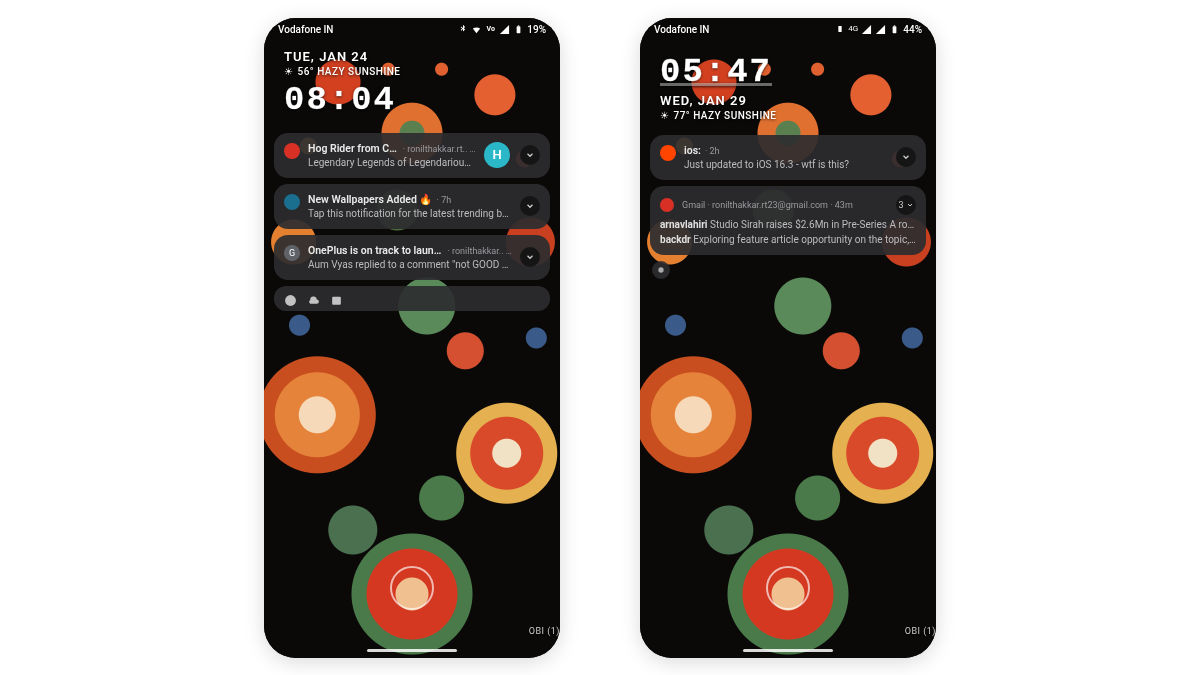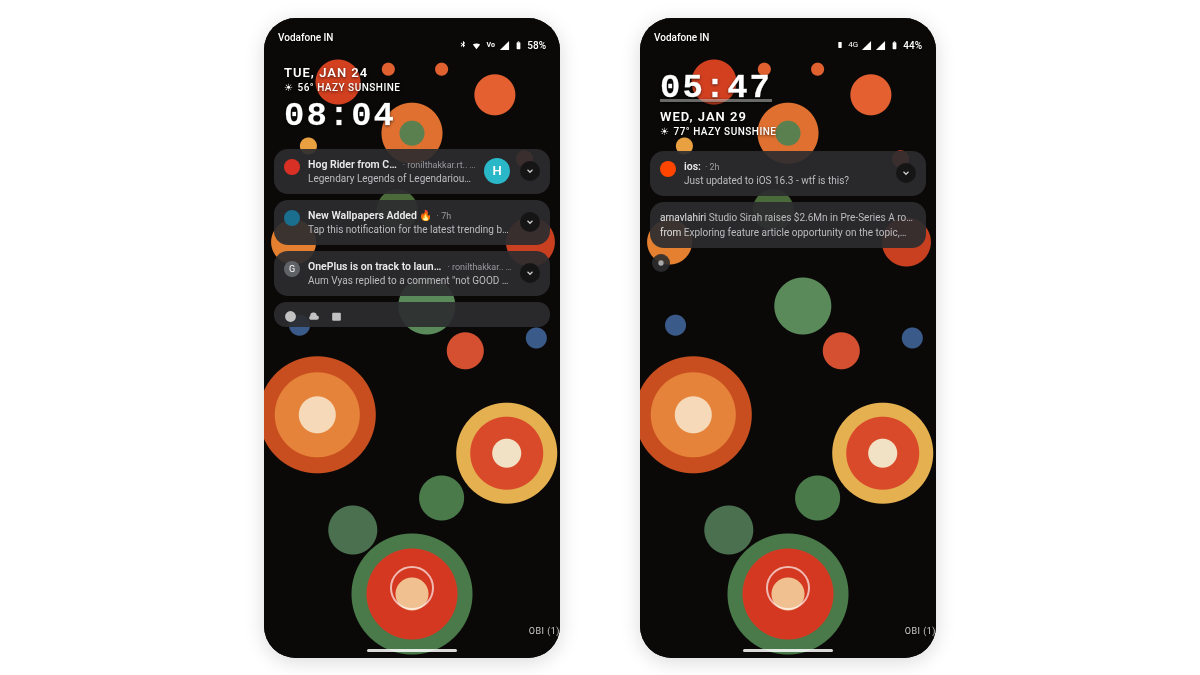--- a/index.html
+++ b/index.html
@@ -65,21 +65,21 @@
       radial-gradient(circle at 92% 50%, #3a5a8a 0 10px, transparent 11px),
       radial-gradient(circle at 42% 8%, #e06030 0 6px, transparent 7px),
       radial-gradient(circle at 60% 8%, #e06030 0 6px, transparent 7px);
   }
   .content { position: absolute; inset: 0; color: #fff; }
   .status-bar {
     display: flex; justify-content: space-between; align-items: center;
     padding: 6px 14px 4px; font-size: 10px; font-weight: 500;
     text-shadow: 0 1px 2px rgba(0,0,0,0.6);
   }
-  .status-right { display: flex; gap: 3px; margin-top: 16px; }
+  .status-right { display: flex; gap: 3px; }
   .si { width: 11px; height: 11px; display: inline-flex; align-items: center; justify-content: center; }
   .clock-block { padding: 10px 20px 6px; text-shadow: 0 1px 3px rgba(0,0,0,0.7); }
   .date-line { font-size: 13px; font-weight: 600; letter-spacing: 1px; margin-bottom: 2px; }
   .weather-line { font-size: 10px; font-weight: 500; letter-spacing: 0.5px; display: flex; align-items: center; gap: 4px; }
   .big-time {
     font-size: 34px; font-weight: 700; letter-spacing: 2px; margin-top: 4px;
     font-family: "Courier New", monospace;
     -webkit-text-stroke: 0.3px rgba(255,255,255,0.4);
   }
   .phone.right .clock-block .big-time { margin-bottom: 2px; text-decoration: underline; }
@@ -98,21 +98,21 @@
     flex-shrink: 0; margin-top: 1px;
     display: flex; align-items: center; justify-content: center;
     font-size: 9px;
   }
   .notif-body { flex: 1; min-width: 0; }
   .notif-title-line { display: flex; align-items: baseline; gap: 4px; color: #eaeaea; }
   .notif-title { font-weight: 600; font-size: 10.5px; white-space: nowrap; overflow: hidden; text-overflow: ellipsis; }
   .notif-meta { color: #9a9a9e; font-size: 9px; white-space: nowrap; overflow: hidden; text-overflow: ellipsis; }
   .notif-text { color: #bcbcbf; font-size: 10px; margin-top: 2px; white-space: nowrap; overflow: hidden; text-overflow: ellipsis; }
   .notif-text2 { color: #bcbcbf; font-size: 10px; margin-top: 1px; white-space: nowrap; overflow: hidden; text-overflow: ellipsis; }
-  .notif-text2 b { color: #e0e0e0; font-weight: 400; }
+  .notif-text2 b { color: #e0e0e0; font-weight: 700; }
   .chevron {
     width: 20px; height: 20px; border-radius: 50%;
     background: rgba(20,20,20,0.95);
     display: flex; align-items: center; justify-content: center;
     flex-shrink: 0; align-self: center;
     font-size: 10px; color: #ccc;
   }
   .chevron .count { font-size: 9px; margin-right: 2px; }
   .avatar {
     width: 26px; height: 26px; border-radius: 50%;
@@ -178,21 +178,21 @@
             <svg viewBox="0 0 24 24" width="11" height="11" fill="#fff">
               <path d="M2 22h20V2L2 22z"></path>
             </svg>
           </span>
         <span class="si">
             <svg viewBox="0 0 24 24" width="9" height="13" fill="#fff">
               <rect x="7" y="3" width="10" height="19" rx="2"></rect>
               <rect x="10" y="1" width="4" height="2"></rect>
             </svg>
           </span>
-        <span>58%</span>
+        <span>19%</span>
       </div>
     </div>
 
     <div class="clock-block">
       <div class="date-line">TUE, JAN 24</div>
       <div class="weather-line">
         <span>☀︎</span>
         <span>56° HAZY SUNSHINE</span>
       </div>
       <div class="big-time">08:04</div>
@@ -321,22 +321,32 @@
           <div class="notif-text">Just updated to iOS 16.3 - wtf is this?</div>
         </div>
         <div class="chevron">
             <svg width="10" height="10" viewBox="0 0 24 24" fill="none" stroke="#ccc" stroke-width="3">
               <path d="M6 9l6 6 6-6"></path>
             </svg>
           </div>
       </div>
 
       <div class="notif" style="flex-direction:column;align-items:stretch;gap:3px">
+        <div style="display:flex;align-items:center;gap:8px">
+          <div class="notif-icon ic-gmail" style="width:14px;height:14px"></div>
+          <span class="notif-meta" style="flex:1">Gmail · ronilthakkar.rt23@gmail.com · 43m</span>
+          <div class="chevron">
+              <span class="count">3</span>
+              <svg width="8" height="8" viewBox="0 0 24 24" fill="none" stroke="#ccc" stroke-width="3">
+                <path d="M6 9l6 6 6-6"></path>
+              </svg>
+            </div>
+        </div>
         <div class="notif-text2"><b>arnavlahiri</b><span> Studio Sirah raises $2.6Mn in Pre-Series A ro…</span></div>
-        <div class="notif-text2"><b>from</b><span> Exploring feature article opportunity on the topic,…</span></div>
+        <div class="notif-text2"><b>backdr</b><span> Exploring feature article opportunity on the topic,…</span></div>
       </div>
 
       <div class="dot-notif">
         <svg width="8" height="8" viewBox="0 0 24 24" fill="#aaa">
             <circle cx="12" cy="12" r="8"></circle>
           </svg>
       </div>
     </div>
 
     <div class="fp-ring"></div>

